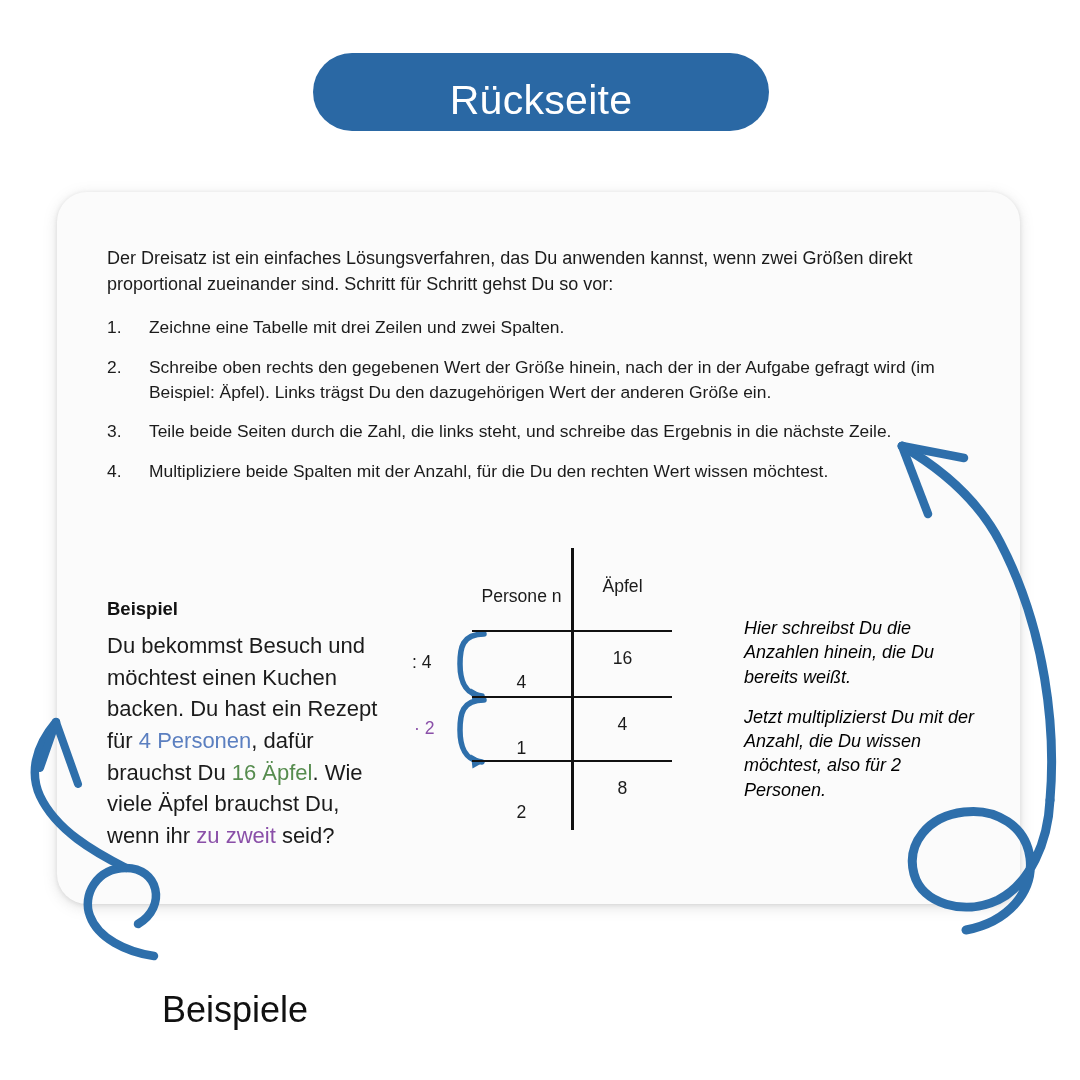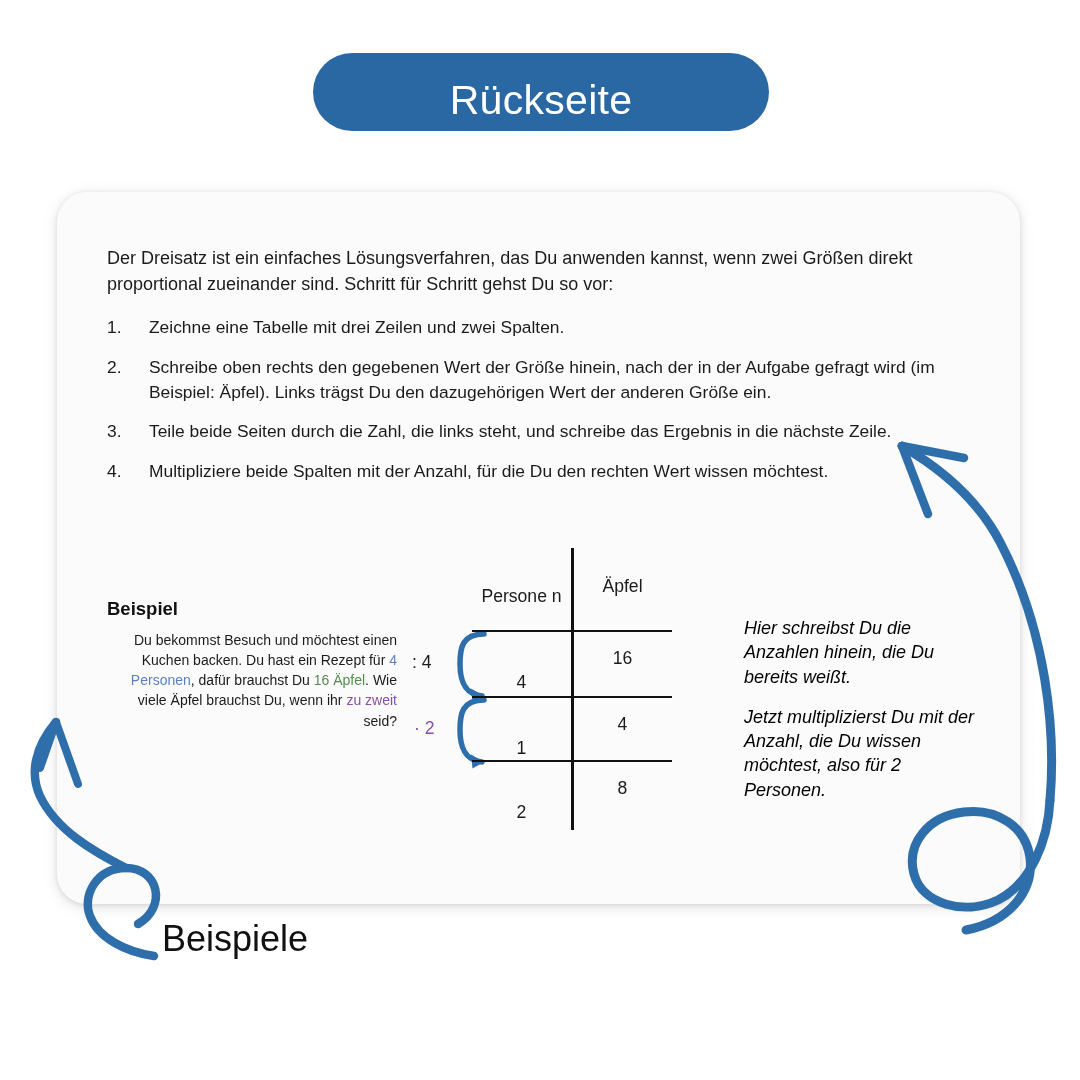--- a/index.html
+++ b/index.html
@@ -108,25 +108,24 @@
     width: 300px;
     margin-top: 44px;
   }
   .example-heading {
     font-size: 18.5px;
     font-weight: bold;
     color: #111111;
     margin-bottom: 10px;
   }
   .example-body {
-    font-size: 14px;
+    font-size: 22px;
     line-height: 1.44;
     color: #1b1b1b;
     width: 290px;
-    text-align: right;
   }
   .example-conclusion {
     margin-top: 26px;
     font-size: 17.4px;
     line-height: 1.44;
     color: #1b1b1b;
     width: 290px;
   }
   .hl-blue   { color: #5b7fc0; }
   .hl-green  { color: #568c4e; }
@@ -220,21 +219,21 @@
     width: 243px;
   }
 
   
   .caption {
     position: absolute;
     font-size: 36px;
     color: #111111;
     white-space: nowrap;
   }
-  .caption.left  { left: 162px; top: 918px; }
+  .caption.left  { left: 162px; top: 989px; }
   .caption.right { left: 525px; top: 937px; }
 
   
   .arrow-svg {
     position: absolute;
     overflow: visible;
     pointer-events: none;
   }
   #arrow-left  { left: 18px;  top: 700px;  width: 170px; height: 260px; }
   #arrow-right { left: 880px; top: 430px;  width: 210px; height: 510px; }

